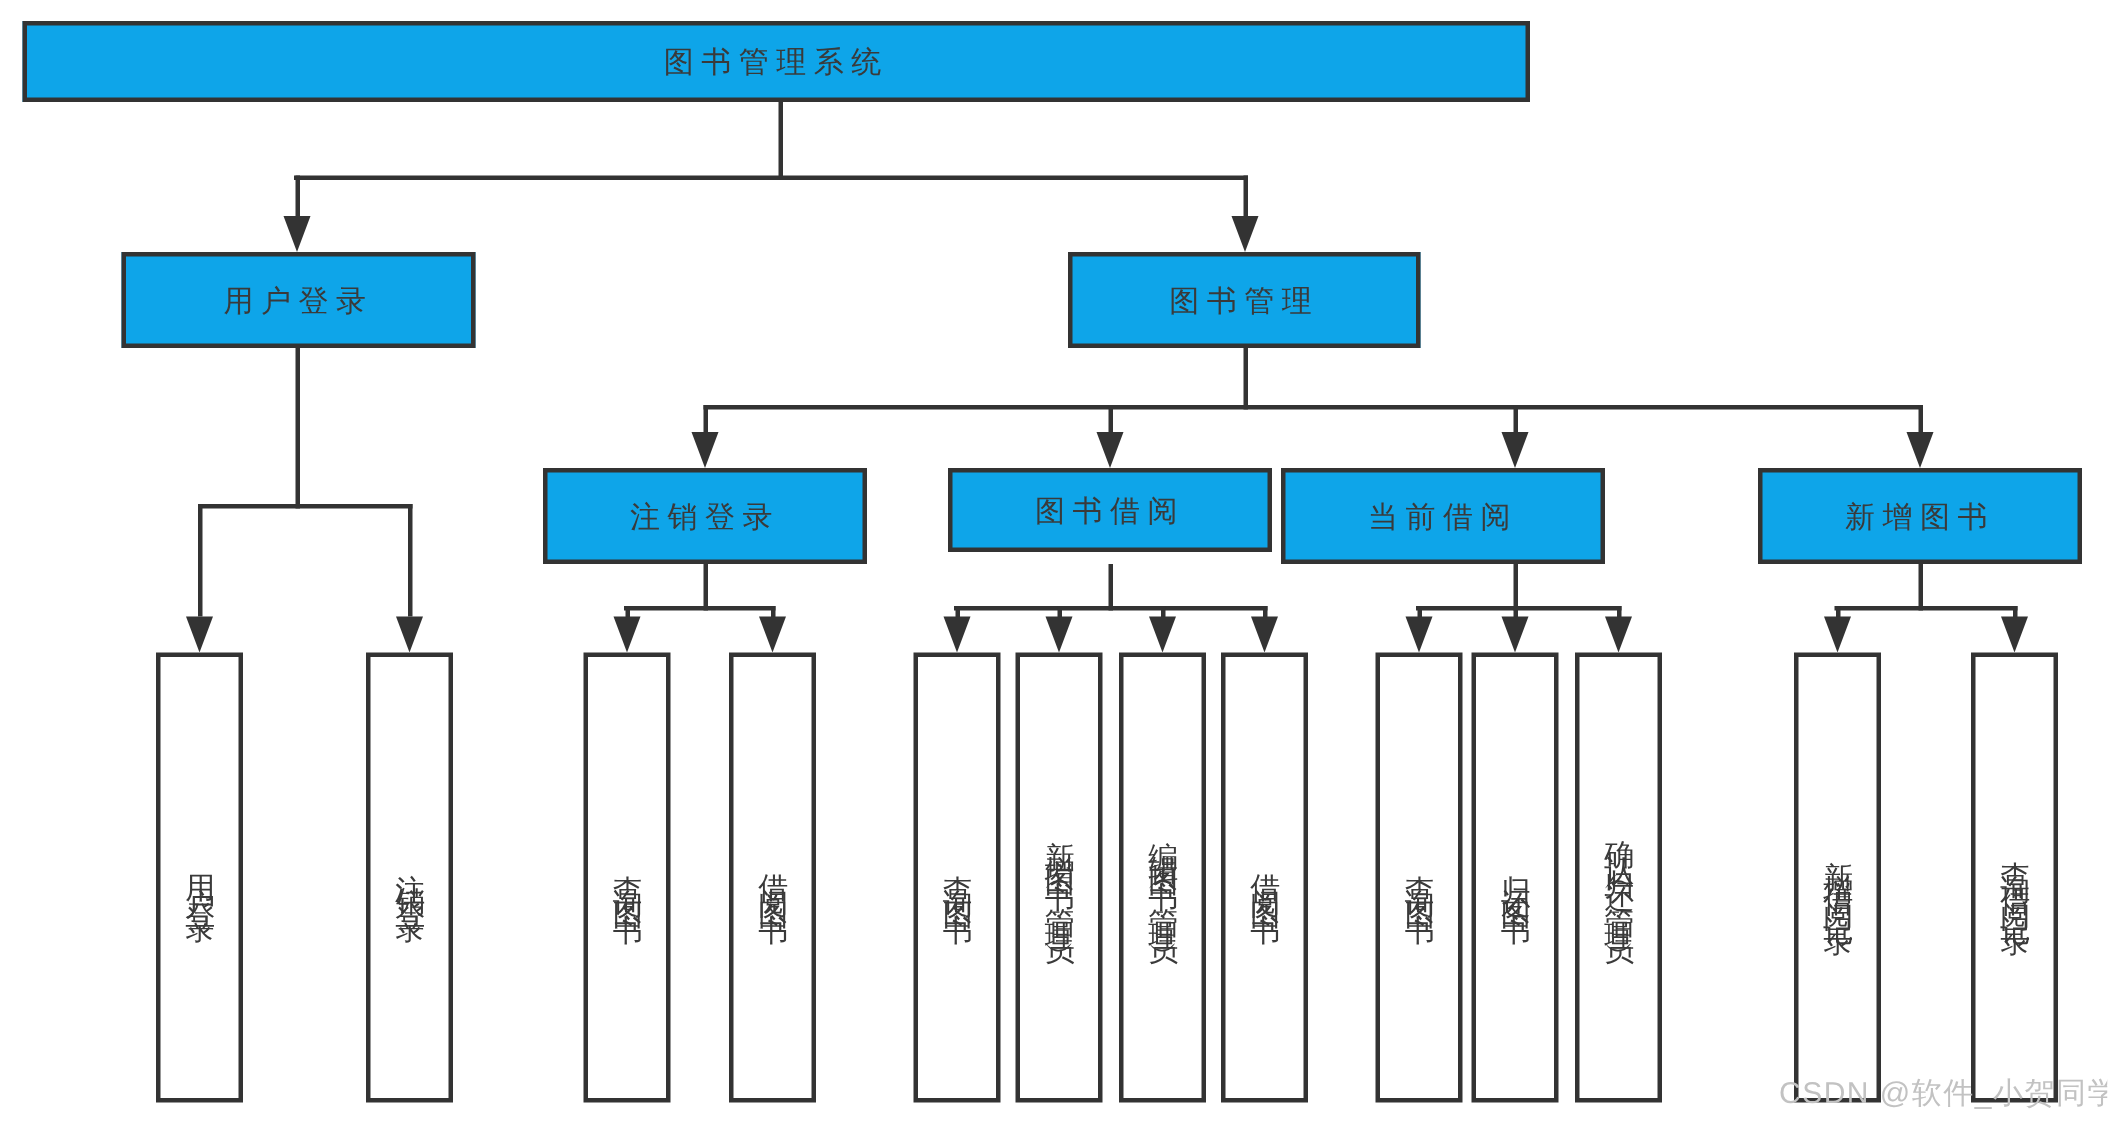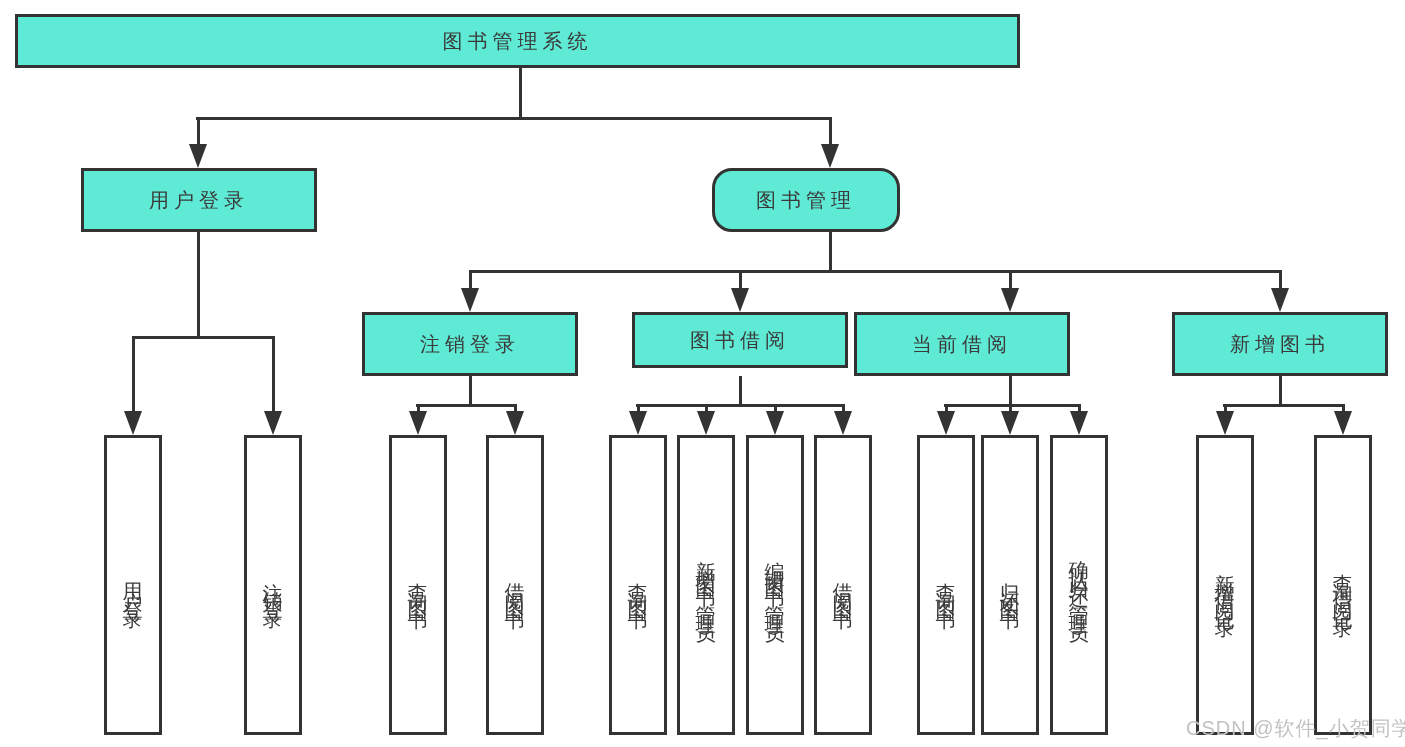--- a/index.html
+++ b/index.html
@@ -10,21 +10,21 @@
     position: relative;
     width: 1405px;
     height: 747px;
     background: #ffffff;
     overflow: hidden;
   }
 
   
   .node {
     position: absolute;
-    background: #5eead4;
+    background: #0ea5e9;
     border: 3px solid #333333;
     display: flex;
     align-items: center;
     justify-content: center;
     font-size: 20px;
     letter-spacing: 5px;
     color: #3a3a3a;
     white-space: nowrap;
   }
 
@@ -75,21 +75,21 @@
   <div class="node" style="left:15px; top:14px; width:1005px; height:54px;">图书管理系统</div>
 
   <div class="vl" style="left:519px; top:68px; height:52px;"></div>
   <div class="hl" style="left:196px; top:117px; width:636px;"></div>
   <div class="vl" style="left:197px; top:117px; height:29px;"></div>
   <div class="arrow" style="left:189px; top:144px;"></div>
   <div class="vl" style="left:829px; top:117px; height:29px;"></div>
   <div class="arrow" style="left:821px; top:144px;"></div>
 
   <div class="node" style="left:81px; top:168px; width:236px; height:64px;">用户登录</div>
-  <div class="node" style="left:712px; top:168px; width:188px; height:64px;border-radius:20px;">图书管理</div>
+  <div class="node" style="left:712px; top:168px; width:235px; height:64px;">图书管理</div>
 
   <div class="vl" style="left:197px; top:232px; height:107px;"></div>
   <div class="hl" style="left:132px; top:336px; width:143px;"></div>
   <div class="vl" style="left:132px; top:336px; height:75px;"></div>
   <div class="arrow" style="left:124px; top:411px;"></div>
   <div class="vl" style="left:272px; top:336px; height:75px;"></div>
   <div class="arrow" style="left:264px; top:411px;"></div>
 
   <div class="vl" style="left:829px; top:232px; height:41px;"></div>
   <div class="hl" style="left:469px; top:270px; width:813px;"></div>

